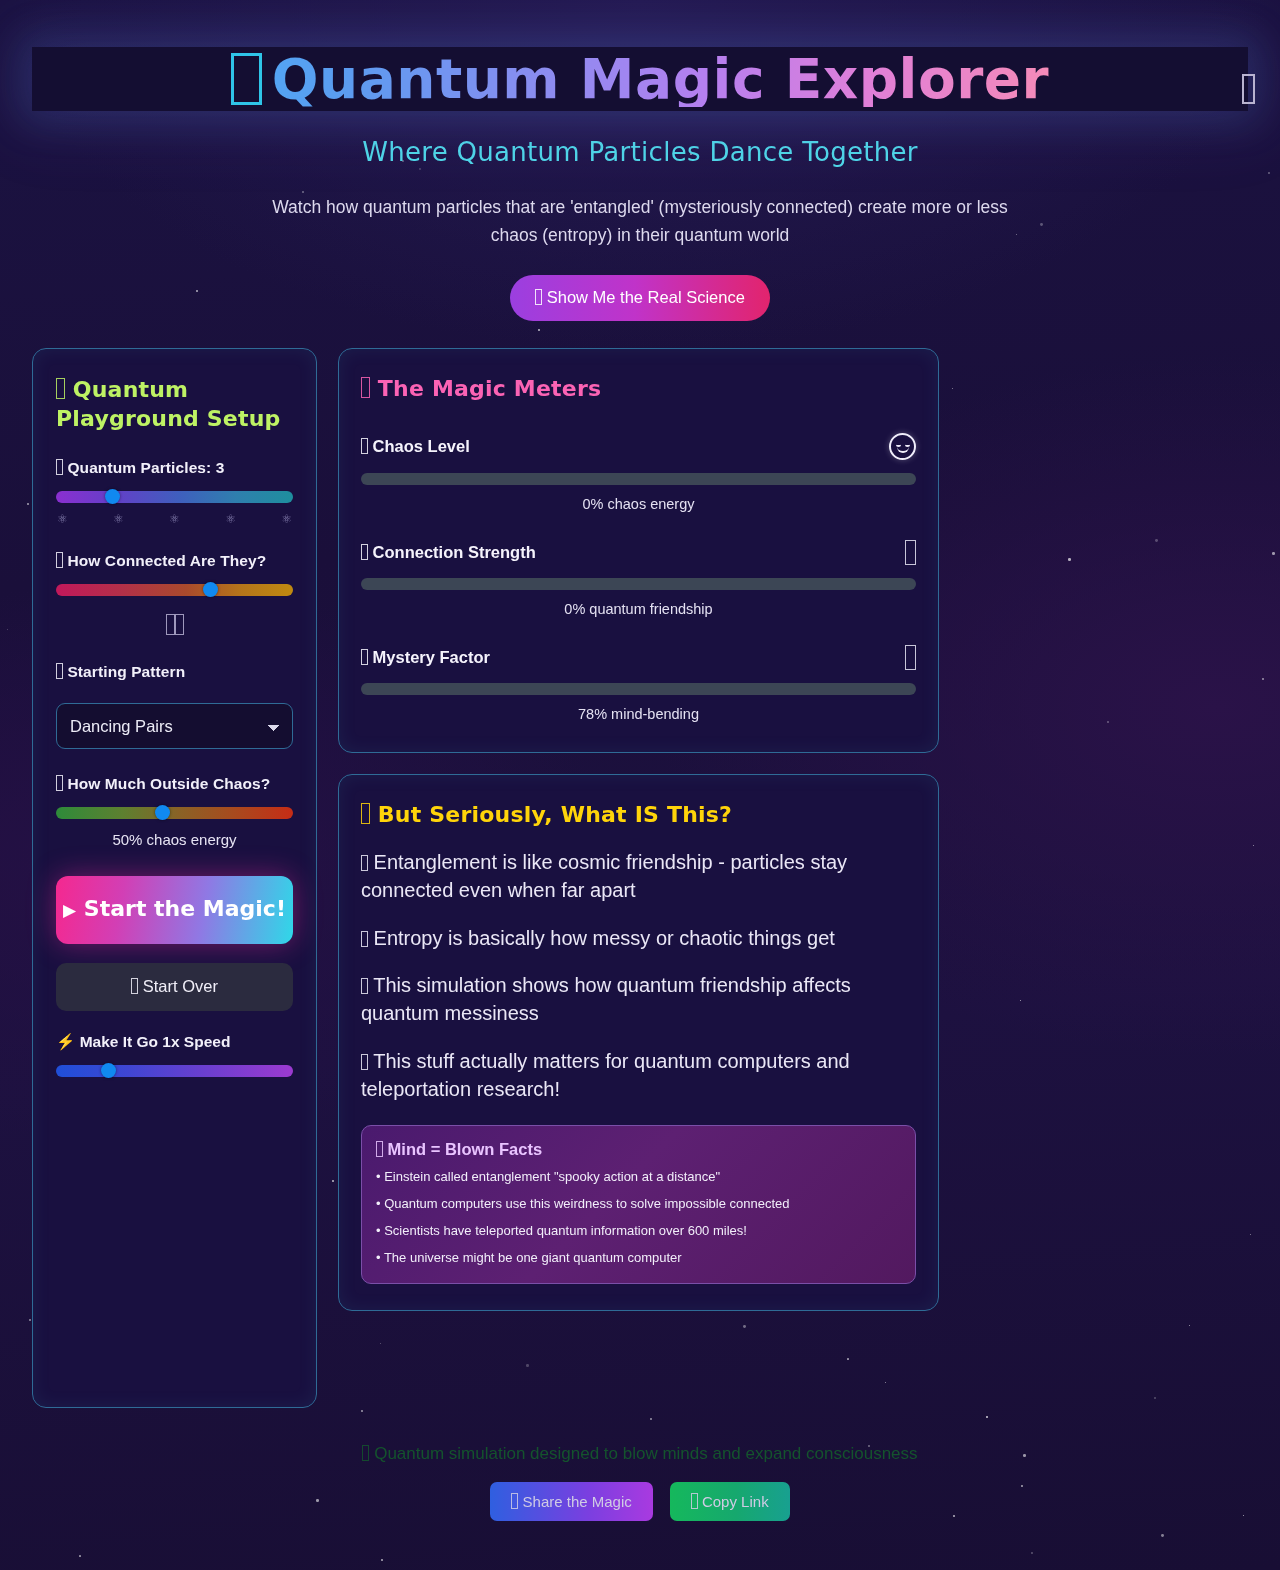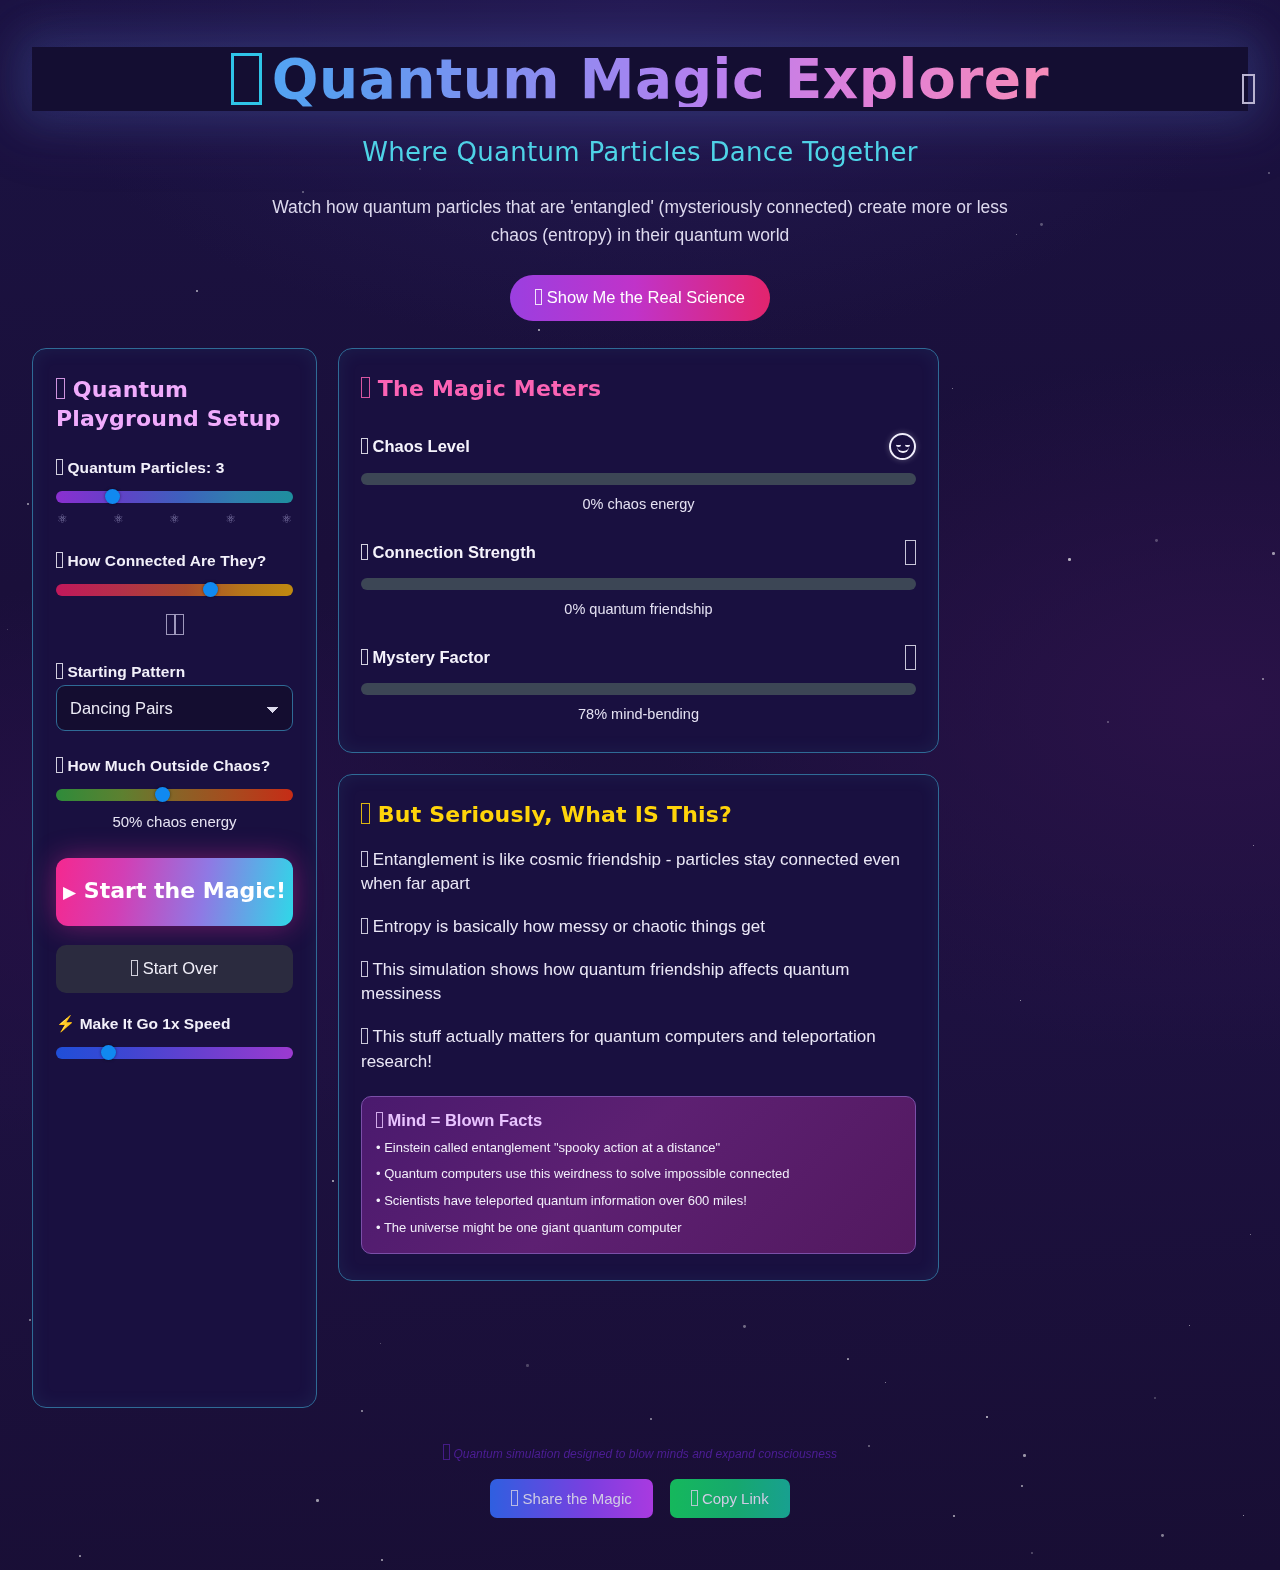--- a/index.html
+++ b/index.html
@@ -117,21 +117,21 @@
   
   .left { padding: 26px 23px 28px 23px; min-height: 1060px; }
 
   .panel-h {
     font-family: "DejaVu Sans", sans-serif;
     font-size: 22px;
     font-weight: 700;
     line-height: 1.32;
     letter-spacing: .2px;
   }
-  .h-cyan  { color: #f0abfc; }
+  .h-cyan  { color: #bef264; }
   .h-violet{ color: #c18bfa; }
   .h-pink  { color: #fb63b4; }
   .h-gold  { color: #ffd40a; }
 
   .tofu {
     display: inline-block;
     border: 1.5px solid currentColor;
     vertical-align: -2px;
     opacity: .85;
   }
@@ -167,21 +167,21 @@
   }
 
   .center-tofus {
     text-align: center; margin-top: 18px;
     color: #b6b0d2;
   }
 
   .value-line { margin-top: 12px; text-align: center; font-size: 15px; color: #e6e3f3; }
 
   select.pattern {
-    margin-top: 4px;
+    margin-top: 22px;
     width: 100%;
     padding: 13px 13px;
     font-size: 16.5px;
     color: #ecebf6;
     background: #140d30;
     border: 1px solid #2f6b96;
     border-radius: 9px;
     font-family: "Liberation Sans", sans-serif;
     appearance: none;
     background-image:
@@ -277,21 +277,21 @@
     border-radius: 6px;
     background: #3c4655;
   }
   .bar > span { display: block; height: 100%; border-radius: 6px; background: #ff4f8b; }
   .bar-caption { margin-top: 11px; text-align: center; font-size: 14.5px; color: #e4e1f2; }
 
   
   .explain { padding: 25px 22px 26px 22px; }
   .explain p {
     margin-top: 19px;
-    font-size: 17px;
+    font-size: 20px;
     line-height: 1.42;
     color: #eae7f6;
   }
 
   .facts {
     margin-top: 22px;
     background: linear-gradient(135deg, #4a1a6e 0%, #5d2072 45%, #52195f 100%);
     border: 1px solid #7b4fa8;
     border-radius: 10px;
     padding: 14px 14px 16px 14px;
@@ -305,21 +305,21 @@
   .facts li {
     list-style: none;
     font-size: 13px;
     line-height: 1.37;
     color: #f2eefa;
     margin-top: 9px;
   }
 
   
   .footer { margin-top: 36px; text-align: center; padding-bottom: 26px; }
-  .footer .f1 { font-size: 12px; color: #4c1d95; font-style: italic; }
+  .footer .f1 { font-size: 17px; color: #14532d; }
   .footer .f2 { margin-top: 12px; font-size: 15px; color: #c8c3dd; }
   .footer .btns { margin-top: 18px; display: flex; justify-content: center; gap: 17px; }
   .fbtn {
     border: none; border-radius: 7px;
     padding: 11px 21px;
     font-size: 15px; color: #cfcbe4; cursor: pointer;
     font-family: "Liberation Sans", sans-serif;
   }
   .fbtn.share { background: linear-gradient(90deg, #2f5fe0 0%, #7a3fe0 60%, #a93ae0 100%); }
   .fbtn.copy  { background: linear-gradient(90deg, #15b85c 0%, #16a86e 55%, #18a090 100%); }

